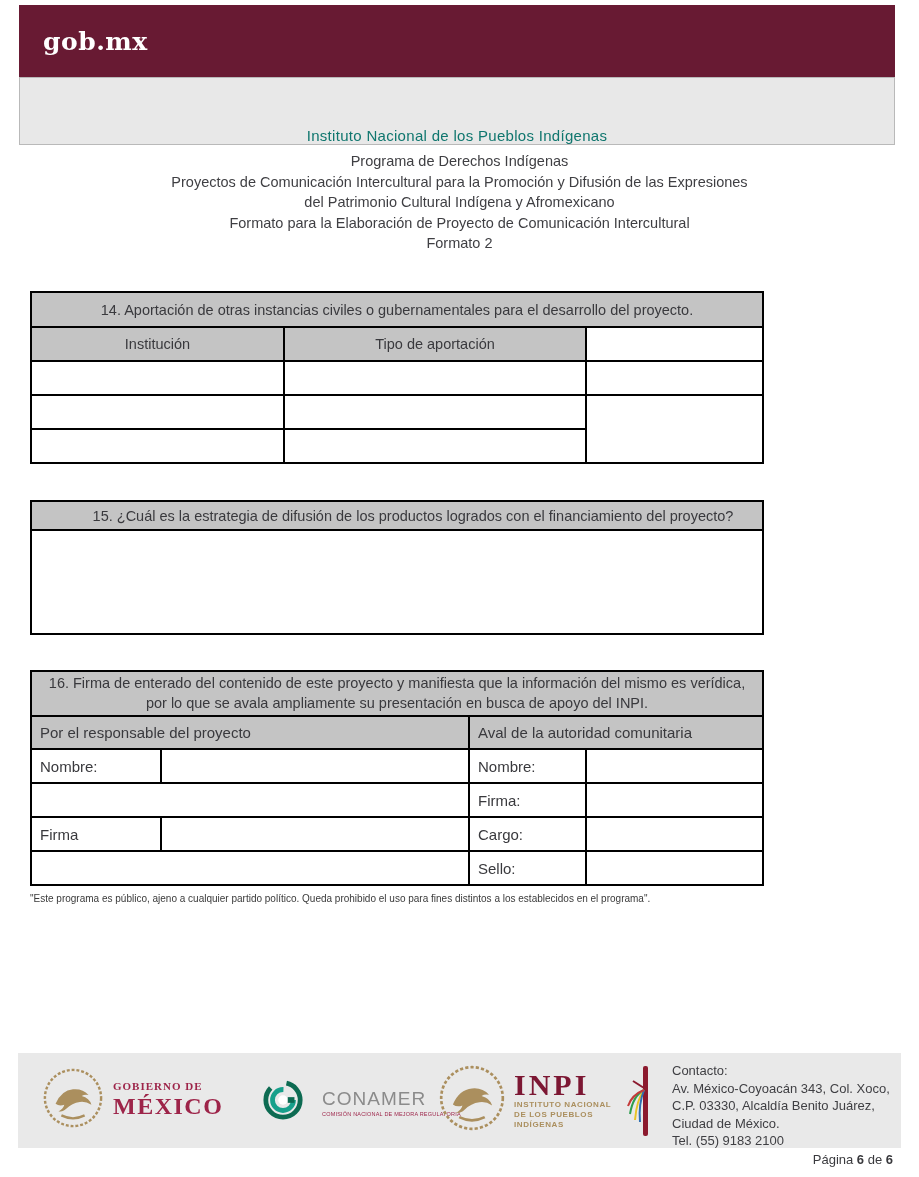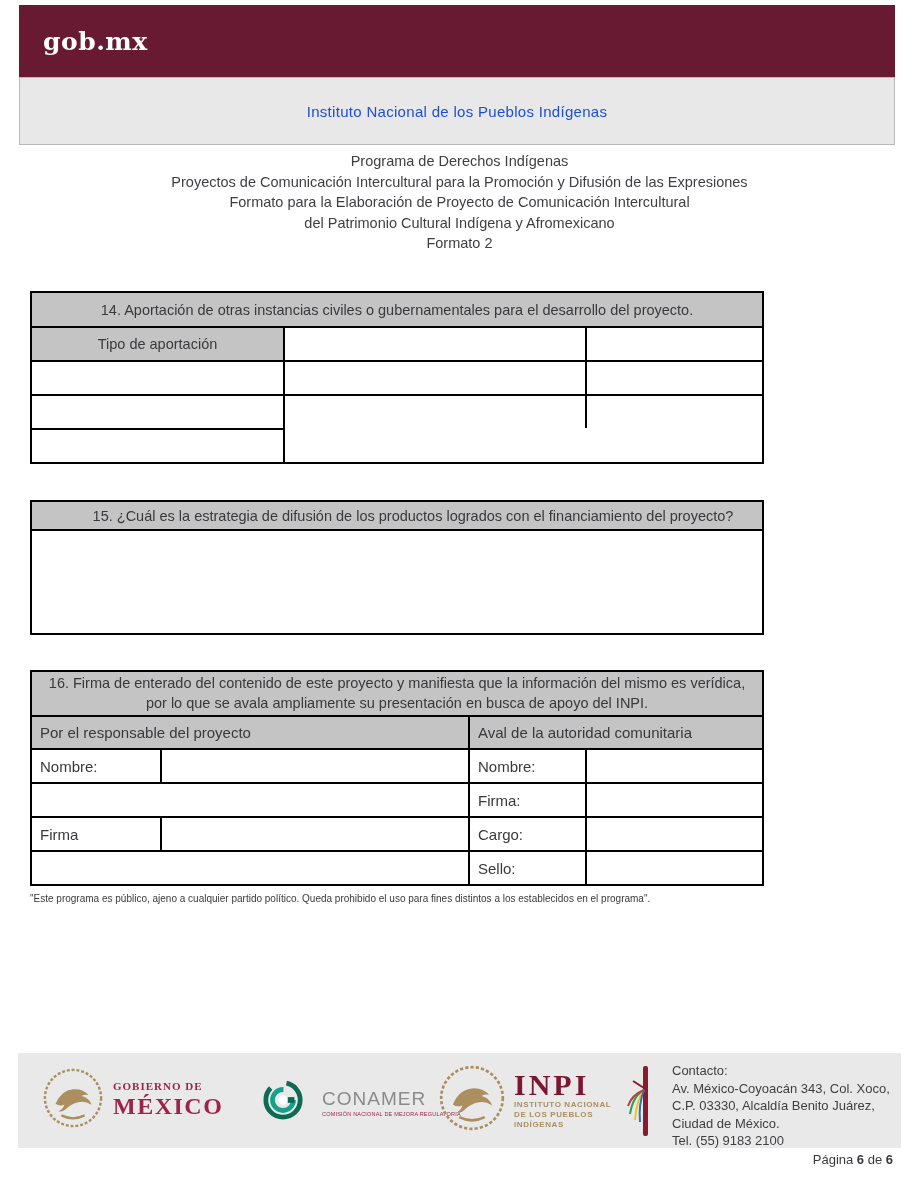--- a/index.html
+++ b/index.html
@@ -2,21 +2,21 @@
 <html><head>
 <meta charset="utf-8">
 <style>
   * { box-sizing: border-box; margin: 0; padding: 0; }
   body { background: #ffffff; font-family: "Liberation Sans", sans-serif; }
   .page { position: relative; width: 919px; height: 1177px; background: #fff; overflow: hidden; color: #3a3a3e; }
 
   
   .gob-bar { position: absolute; left: 19px; top: 5px; width: 876px; height: 72px; background: #681a33; display: flex; align-items: center; }
   .gob-logo { font-family: "DejaVu Serif", serif; font-weight: bold; color: #ffffff; font-size: 25px; margin-left: 24px; letter-spacing: 0.5px; }
-  .inst-bar { position: absolute; left: 19px; top: 77px; width: 876px; height: 68px; background: #e8e8e8; border: 1px solid #b9b9b9; display: flex; align-items: center; justify-content: center; font-size: 15px; color: #1d4ed8; letter-spacing: 0.3px; }
+  .inst-bar { position: absolute; left: 19px; top: 77px; width: 876px; height: 68px; background: #e8e8e8; border: 1px solid #b9b9b9; display: flex; align-items: flex-end; justify-content: center; font-size: 15px; color: #0f766e; letter-spacing: 0.3px; }
 
   
   .title-block { position: absolute; left: 0; top: 151px; width: 100%; text-align: center; font-size: 14.5px; line-height: 20.5px; color: #3f3f43; }
 
   
   .tbl { position: absolute; left: 30px; width: 734px; border: 2px solid #000; background: #fff; }
   .t-title { background: #c4c4c4; text-align: center; font-size: 14.5px; color: #39393d; display: flex; align-items: center; justify-content: center; }
 
   
   .t14 { top: 291px; }
@@ -74,28 +74,29 @@
   <div class="gob-bar">
     <div class="gob-logo">gob.mx</div>
   </div>
   <div class="inst-bar">
     <span>Instituto Nacional de los Pueblos Indígenas</span>
   </div>
 
   <div class="title-block">
     <div>Programa de Derechos Indígenas</div>
     <div>Proyectos de Comunicación Intercultural para la Promoción y Difusión de las Expresiones</div>
+    <div>del Patrimonio Cultural Indígena y Afromexicano</div>
     <div>Formato para la Elaboración de Proyecto de Comunicación Intercultural</div>
-    <div>del Patrimonio Cultural Indígena y Afromexicano</div>
     <div>Formato 2</div>
   </div>
 
   <div class="tbl t14">
     <div class="t-title" style="border: none;">14. Aportación de otras instancias civiles o gubernamentales para el desarrollo del proyecto.</div>
     <div class="t14-grid">
+      <div class="hdr">Institución</div>
       <div class="hdr">Tipo de aportación</div>
       <div></div>
       <div></div>
       <div></div>
       <div></div>
       <div></div>
       <div></div>
       <div></div>
       <div></div>
       <div></div>

